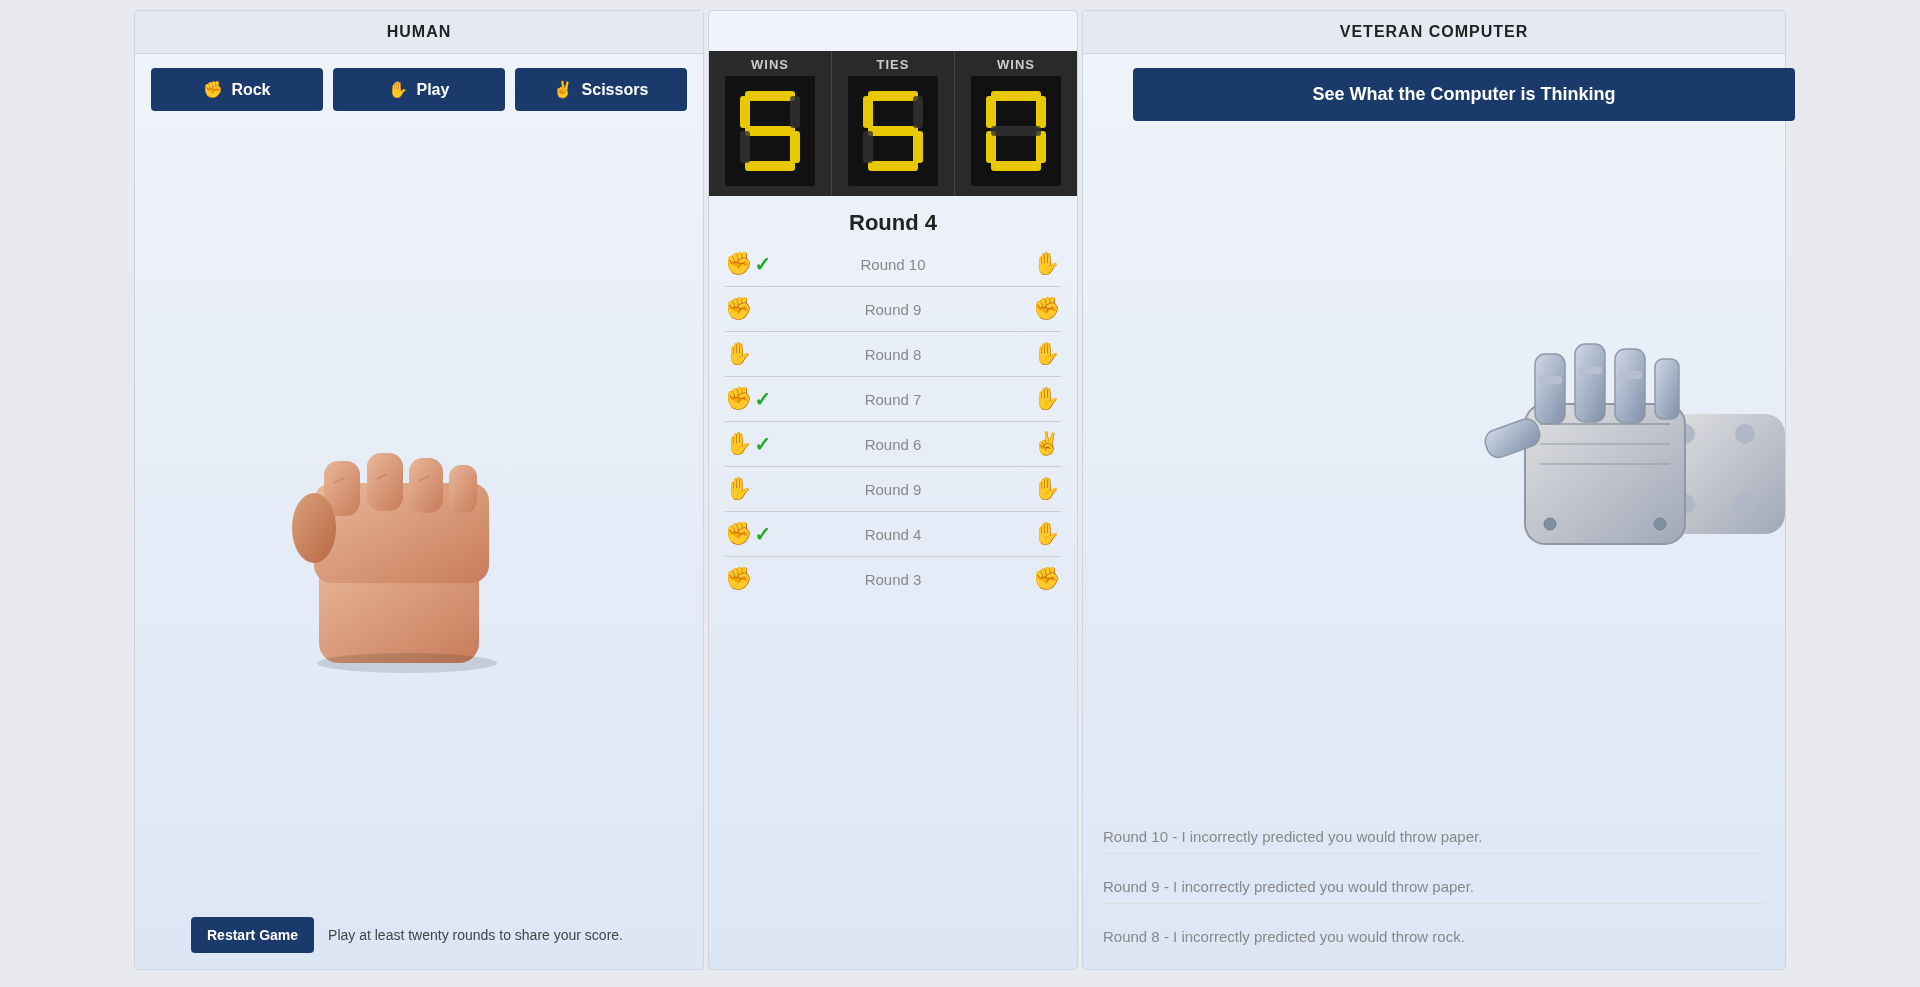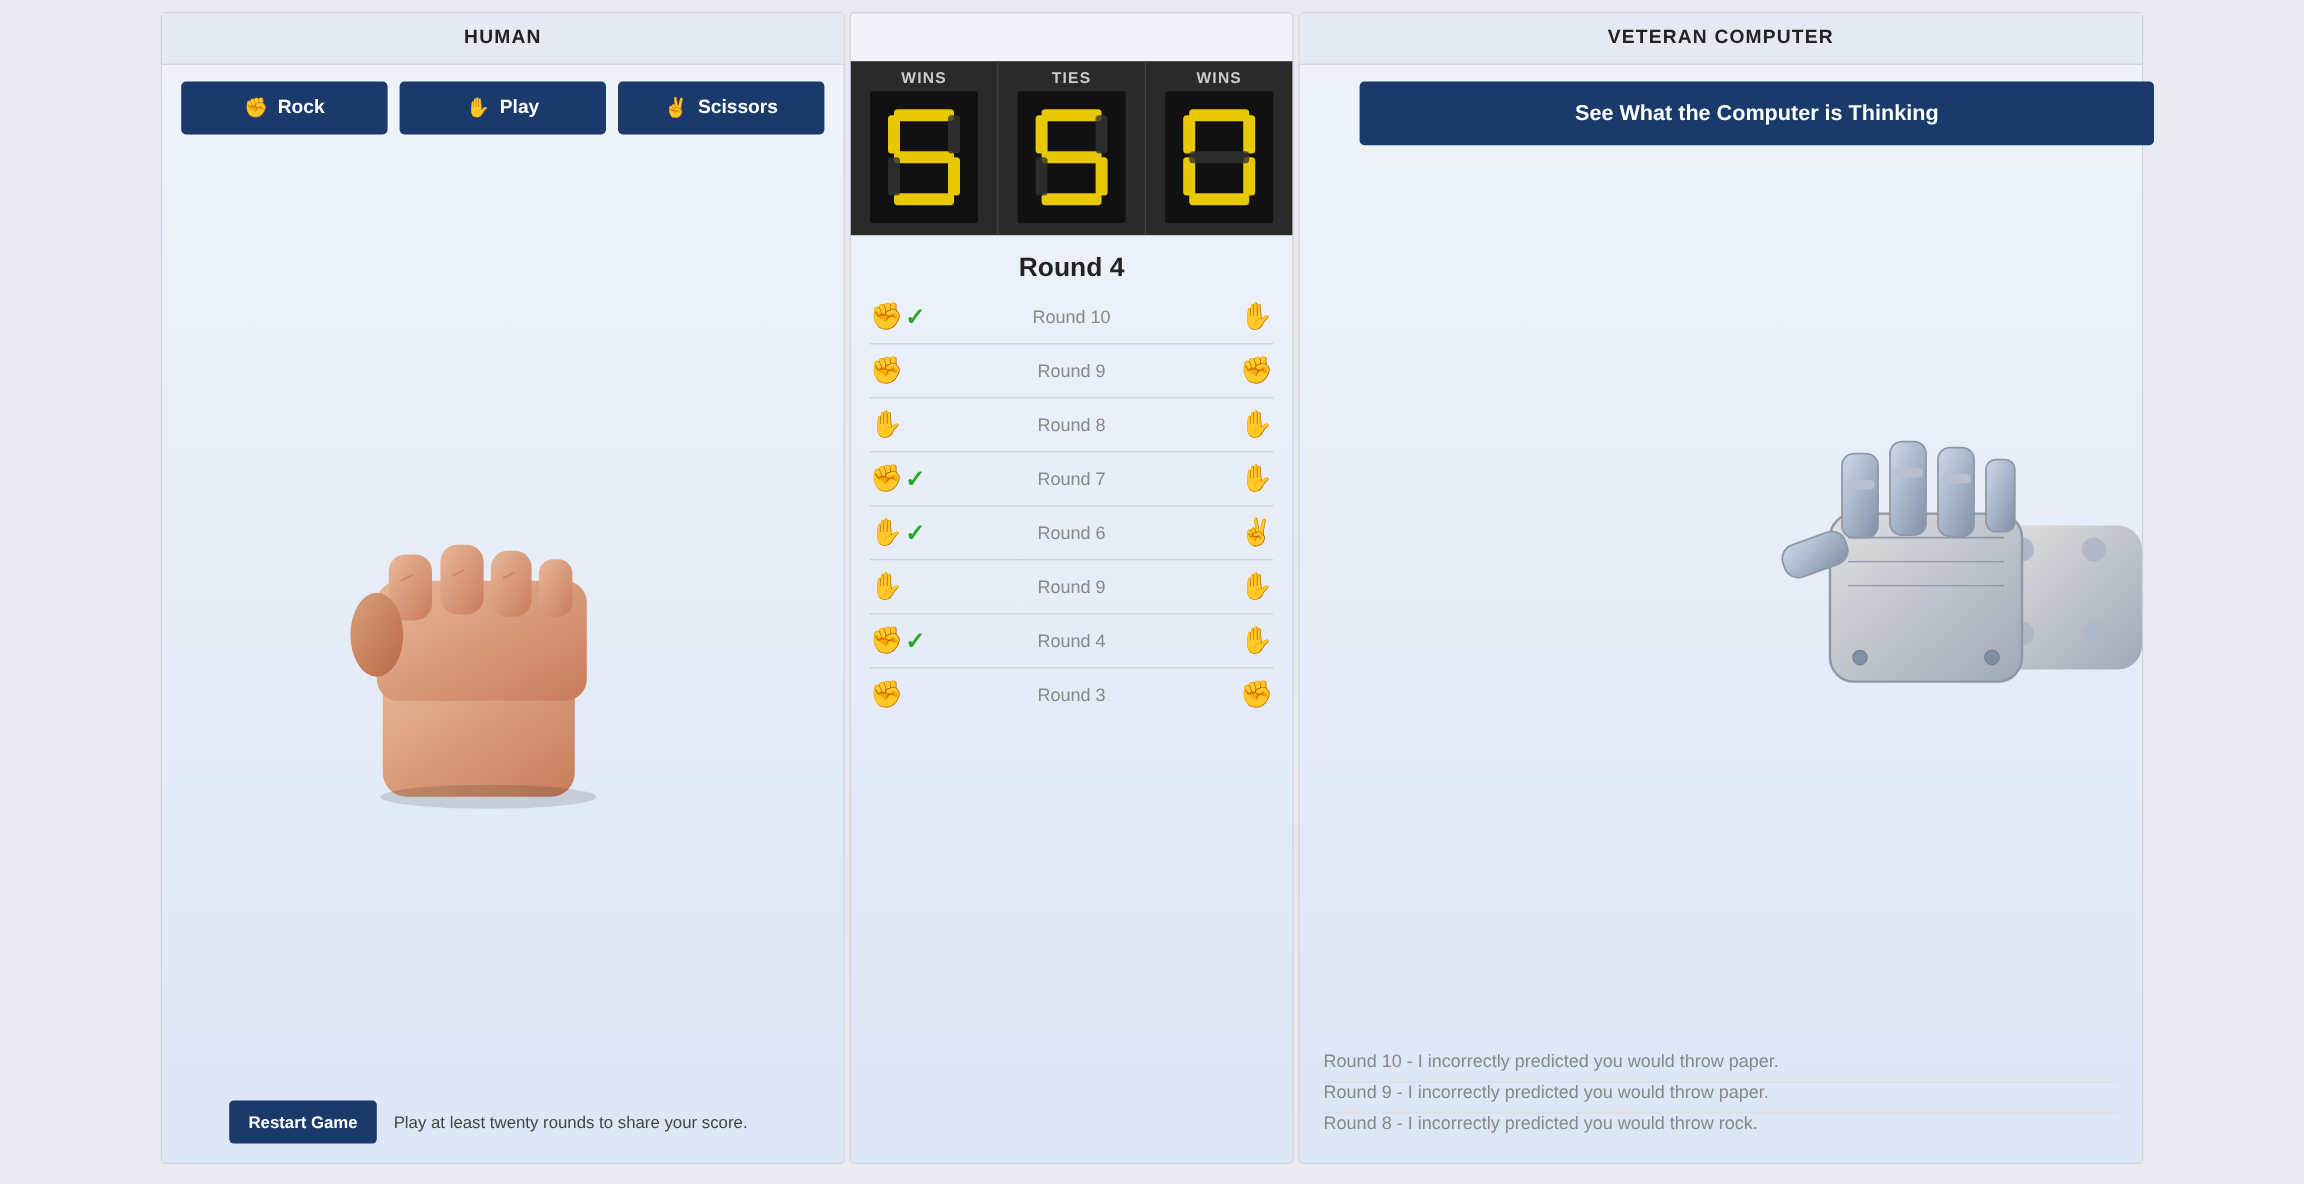--- a/index.html
+++ b/index.html
@@ -221,21 +221,21 @@
       overflow: hidden;
     }
     .robot-hand-svg {
       width: 420px;
       height: 300px;
     }
     .thinking-log {
       padding: 16px 20px;
       display: flex;
       flex-direction: column;
-      gap: 0;
+      gap: 24px;
     }
     .thinking-entry {
       font-size: 15px;
       color: #888;
       border-bottom: 1px solid #ddd;
       padding-bottom: 8px;
     }
     .thinking-entry:last-child { border-bottom: none; }
   </style>
 </head>

